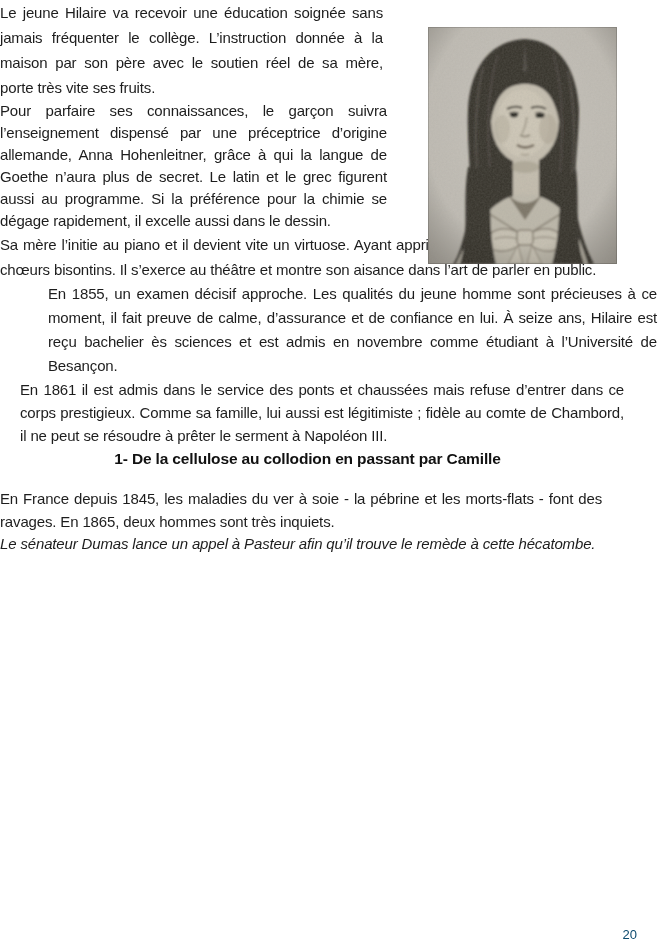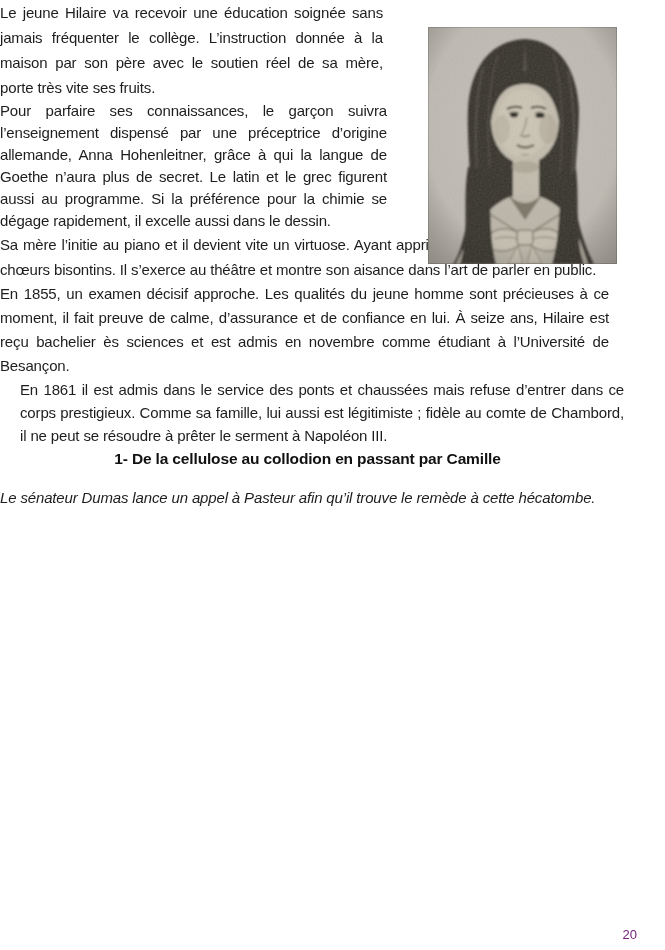--- a/index.html
+++ b/index.html
@@ -17,21 +17,21 @@
     margin: 0;
     font-size: 15px;
     text-align: justify;
     letter-spacing: -0.15px;
     color: #1d1d1d;
   }
   
   .p1  { margin: 10px 0 3px 17px;  width: 383px; line-height: 25px; }
   .p2  { margin: 0 0 5px 13px;     width: 387px; line-height: 22px; }
   .p3  { margin: 0 0 0 27px;       width: 603px; line-height: 25px; }
-  .p4  { margin: 0 0 4px 21px;     width: 609px; line-height: 24px; }
+  .p4  { margin: 0 0 4px 21px;     width: 609px; line-height: 24px; padding-left: 48px; }
   .p5  { margin: 0 0 7px 25px;     width: 605px; line-height: 24px; }
   .p6  { margin: 0 0 14px 26px;    width: 604px; line-height: 24px; }
   .p7  { margin: 0 0 7px 26px;     width: 604px; line-height: 23px; padding-left: 20px; }
   .p8  { margin: 0 0 12px 22px;    width: 608px; line-height: 22px; }
   .p9  { margin: 0 0 13px 25px;    width: 605px; line-height: 23px; }
   .p10 { margin: 0 0 1px 28px;     width: 602px; line-height: 23px; }
   .p11 { margin: 0 0 0 27px;       width: 603px; line-height: 22px; font-style: italic; }
   .section-heading {
     margin: 0 55px 17px 5px;
     font-size: 15.5px;
@@ -47,21 +47,21 @@
     top: 27px;
     width: 189px;
     height: 237px;
     line-height: 0;
   }
   .page-number {
     position: absolute;
     top: 927px;
     right: 28px;
     font-size: 13px;
-    color: #701a75;
+    color: #0c4a6e;
     letter-spacing: 0;
   }
 </style>
 </head>
 <body>
 
 <div class="page">
 
   <div class="portrait">
     <svg width="189" height="237" viewBox="0 0 189 237" xmlns="http://www.w3.org/2000/svg">
@@ -138,16 +138,17 @@
   </div>
 
   <p class="p1">Le jeune Hilaire va recevoir une éducation soignée sans jamais fréquenter le collège. L’instruction donnée à la maison par son père avec le soutien réel de sa mère, porte très vite ses fruits.</p>
   <p class="p2">Pour parfaire ses connaissances, le garçon suivra l’enseignement dispensé par une préceptrice d’origine allemande, Anna Hohenleitner, grâce à qui la langue de Goethe n’aura plus de secret. Le latin et le grec figurent aussi au programme. Si la préférence pour la chimie se dégage rapidement, il excelle aussi dans le dessin.</p>
   <p class="p3">Sa mère l’initie au piano et il devient vite un virtuose. Ayant appris le chant, il fait partie des chœurs bisontins. Il s’exerce au théâtre et montre son aisance dans l’art de parler en public.</p>
   <p class="p4">En 1855, un examen décisif approche. Les qualités du jeune homme sont précieuses à ce moment, il fait preuve de calme, d’assurance et de confiance en lui. À seize ans, Hilaire est reçu bachelier ès sciences et est admis en novembre comme étudiant à l’Université de Besançon.</p>
   <p class="p7">En 1861 il est admis dans le service des ponts et chaussées mais refuse d’entrer dans ce corps prestigieux. Comme sa famille, lui aussi est légitimiste ; fidèle au comte de Chambord, il ne peut se résoudre à prêter le serment à Napoléon III.</p>
 
   <div class="section-heading">1- De la cellulose au collodion en passant par Camille</div>
 
+  <p class="p10">En France depuis 1845, les maladies du ver à soie - la pébrine et les morts-flats - font des ravages. En 1865, deux hommes sont très inquiets.</p>
   <p class="p11">Le sénateur Dumas lance un appel à Pasteur afin qu’il trouve le remède à cette hécatombe.</p>
 
   <span class="page-number">20</span>
 </div>
 
 </body></html>

